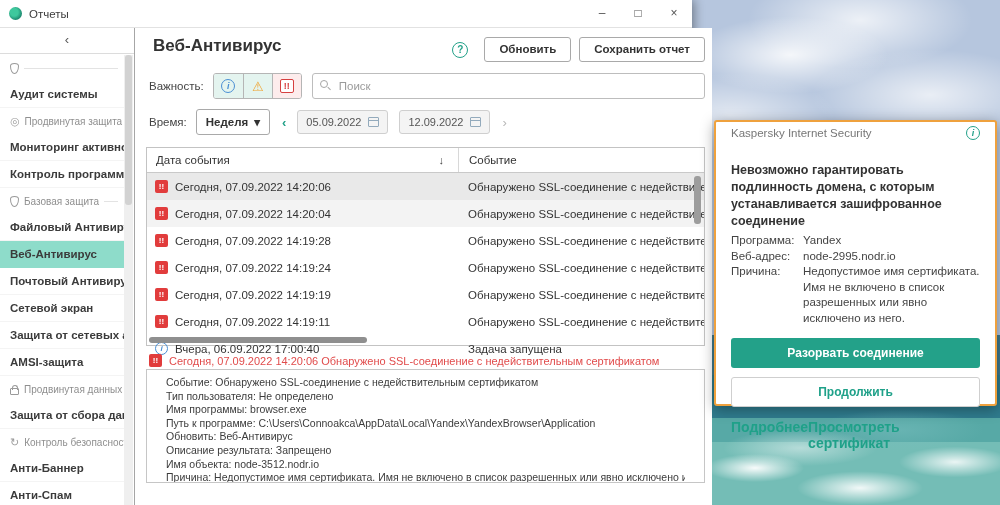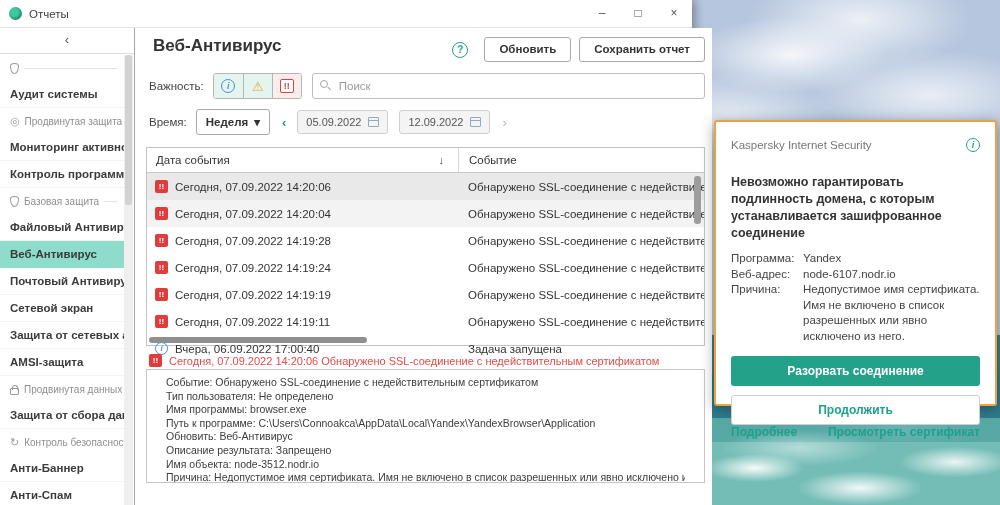--- a/index.html
+++ b/index.html
@@ -115,36 +115,36 @@
 
   .detail-head { position:absolute; left:13px; top:326px; display:flex; align-items:center; gap:7px;
                  font-size:11px; color:#e14b4b; white-space:nowrap; }
   .detail-box { position:absolute; left:10px; right:7px; top:341px; height:114px; border:1px solid #c6c6c6;
                 padding:6px 19px; font-size:10.5px; color:#3c3c3c; line-height:13.6px; overflow:hidden; }
   .detail-box div { white-space:nowrap; overflow:hidden; }
 
   
   .popup { position:absolute; left:714px; top:120px; width:283px; height:286px; background:#fff;
            border:2px solid #efa13d; border-radius:3px; box-shadow:0 3px 14px rgba(0,0,0,.35);
-           padding:16px 15px; }
+           padding:4px 15px; }
   .pop-head { display:flex; align-items:center; }
   .pop-app { font-size:11.5px; color:#777; }
   .pop-info { margin-left:auto; width:14px; height:14px; border:1.5px solid #23a189; border-radius:50%;
               color:#23a189; font-size:9px; font-weight:bold; font-style:italic; text-align:center; line-height:12px; }
   .pop-title { margin-top:22px; font-size:12.5px; font-weight:bold; color:#333; line-height:17px; }
-  .pop-fields { margin-top:9px; font-size:11.5px; color:#444; }
+  .pop-fields { margin-top:3px; font-size:11.5px; color:#444; }
   .pf-row { display:flex; line-height:15.5px; }
   .pf-lab { width:72px; flex:none; }
   .pf-val { flex:1; }
   .pop-btn-primary { margin-top:12px; width:100%; height:30px; background:#23a189; border:none; border-radius:3px;
                      color:#fff; font-size:12px; font-weight:bold; font-family:"Liberation Sans", sans-serif; }
   .pop-btn-secondary { margin-top:9px; width:100%; height:30px; background:#fff; border:1px solid #cfcfcf;
                        border-radius:3px; color:#1fa189; font-size:12px; font-weight:bold;
                        font-family:"Liberation Sans", sans-serif; }
-  .pop-links { display:flex; justify-content:space-between; font-size:12px; font-weight:bold;
+  .pop-links { margin-top:12px; display:flex; justify-content:space-between; font-size:14px; font-weight:bold;
                color:#1fa189; }
 </style>
 </head>
 <body>
 
 <div class="bg"></div>
 
 <div class="app">
   <div class="titlebar">
     <span class="app-logo"></span>
@@ -330,21 +330,21 @@
     <span class="pop-info">i</span>
   </div>
   <div class="pop-title">Невозможно гарантировать подлинность домена, с которым устанавливается зашифрованное соединение</div>
   <div class="pop-fields">
     <div class="pf-row">
         <span class="pf-lab">Программа:</span>
         <span class="pf-val">Yandex</span>
       </div>
     <div class="pf-row">
         <span class="pf-lab">Веб-адрес:</span>
-        <span class="pf-val">node-6107.nodr.io</span>
+        <span class="pf-val">node-2995.nodr.io</span>
       </div>
     <div class="pf-row">
         <span class="pf-lab">Причина:</span>
         <span class="pf-val">Недопустимое имя сертификата.  Имя не включено в список разрешенных или явно исключено из него.</span>
       </div>
   </div>
   <button class="pop-btn-primary">Разорвать соединение</button>
   <button class="pop-btn-secondary">Продолжить</button>
   <div class="pop-links">
     <span>Подробнее</span>

